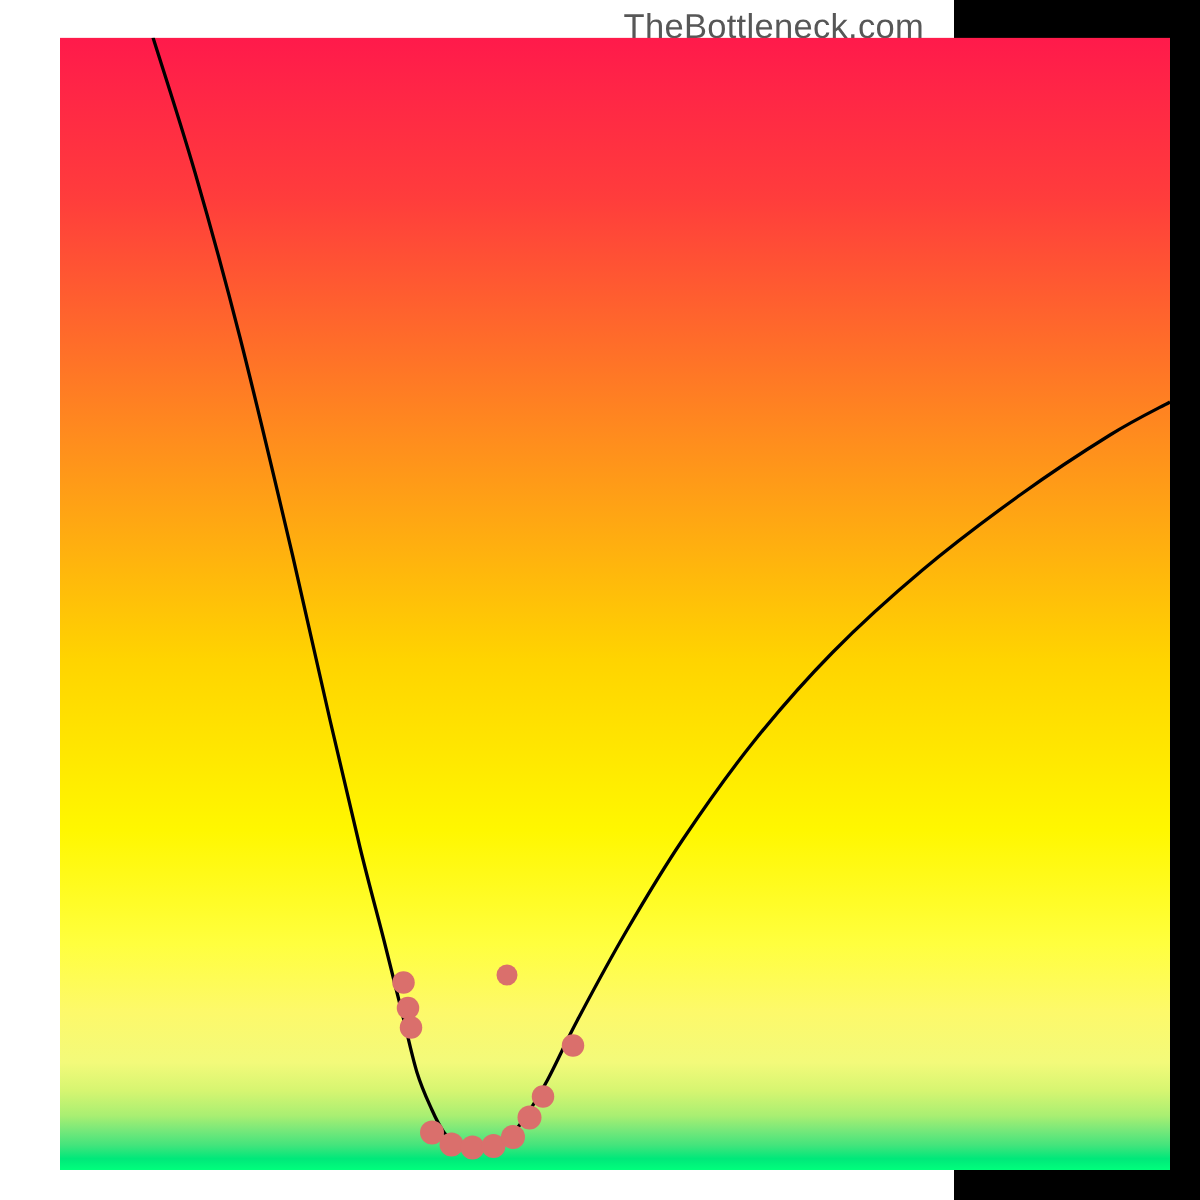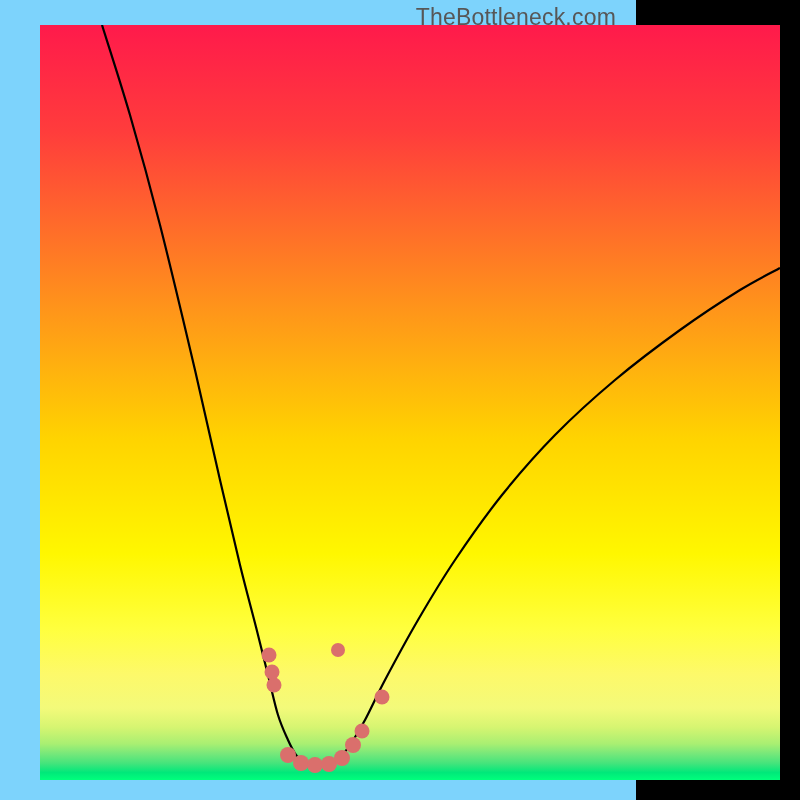--- a/index.html
+++ b/index.html
@@ -10,21 +10,21 @@
     background: #000000;
     overflow: hidden;
     font-family: Arial, Helvetica, sans-serif;
   }
   .frame {
     position: absolute;
     left: 0;
     top: 0;
     width: 636px;
     height: 800px;
-    background: #7dd3fc;
+    background: #ffffff;
   }
   .plot-area {
     position: absolute;
     left: 40px;
     top: 25px;
     width: 740px;
     height: 755px;
     overflow: hidden;
   }
   .gradient {

